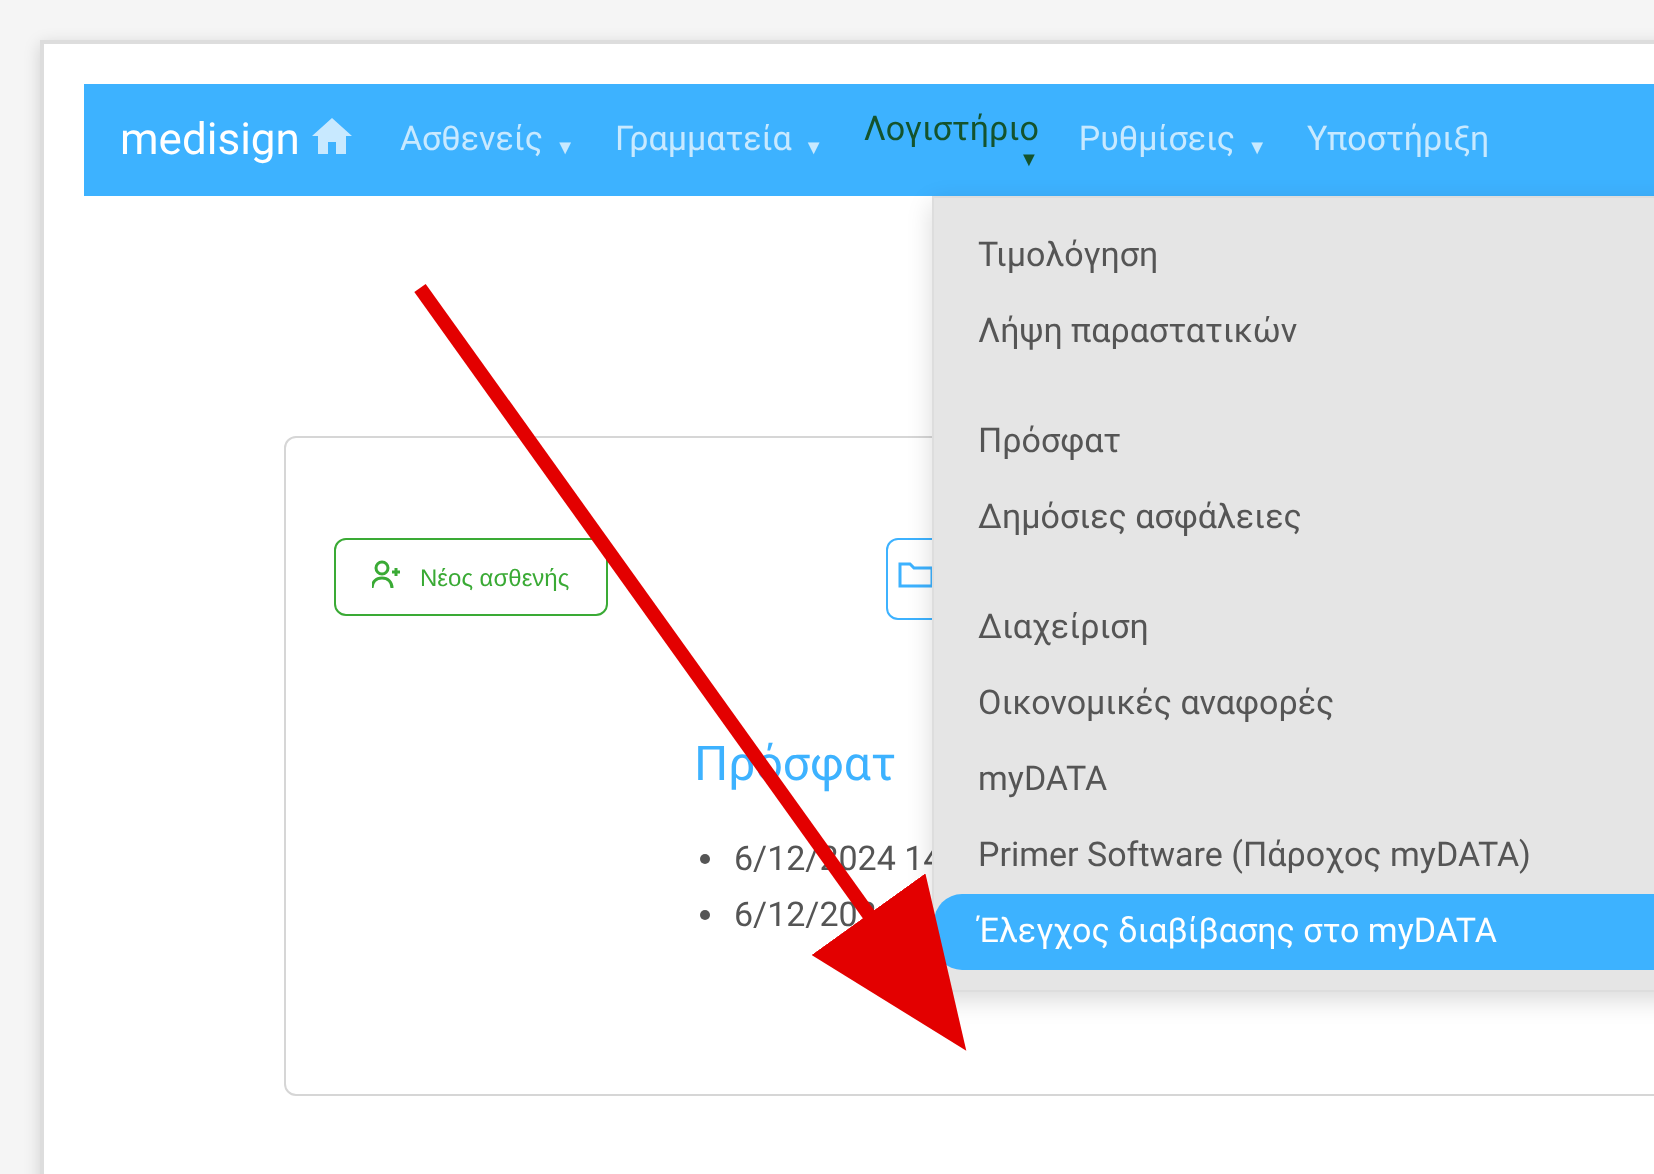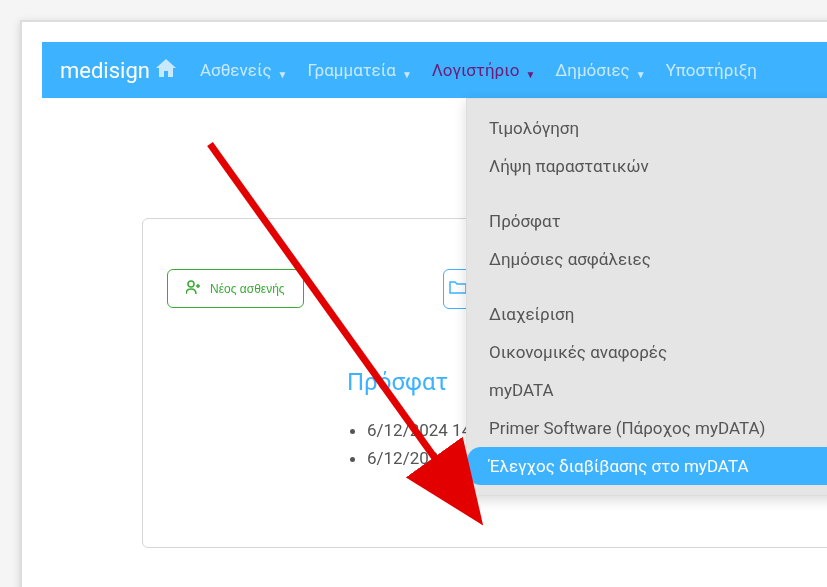--- a/index.html
+++ b/index.html
@@ -47,21 +47,22 @@
     .nav-item {
       color: #c8e9ff;
       font-size: 17px;
       padding: 8px 10px;
       cursor: pointer;
       display: flex;
       align-items: flex-end;
       white-space: nowrap;
     }
     .nav-item.active {
-      color: #701a75;
+      color: #14532d;
+      flex-direction: column;
     }
     .caret {
       font-size: 10px;
       margin-left: 6px;
     }
     .dropdown {
       position: absolute;
       top: 56px;
       left: 424px;
       width: 404px;
@@ -179,21 +180,21 @@
       </span>
       <span class="nav-item">
         <span>Γραμματεία</span>
         <span class="caret">▼</span>
       </span>
       <span class="nav-item active">
         <span>Λογιστήριο</span>
         <span class="caret">▼</span>
       </span>
       <span class="nav-item">
-        <span>Δημόσιες</span>
+        <span>Ρυθμίσεις</span>
         <span class="caret">▼</span>
       </span>
       <span class="nav-item">
         <span>Υποστήριξη</span>
       </span>
     </div>
 
     <div class="dropdown">
       <div class="dropdown-item">Τιμολόγηση</div>
       <div class="dropdown-item">Λήψη παραστατικών</div>

